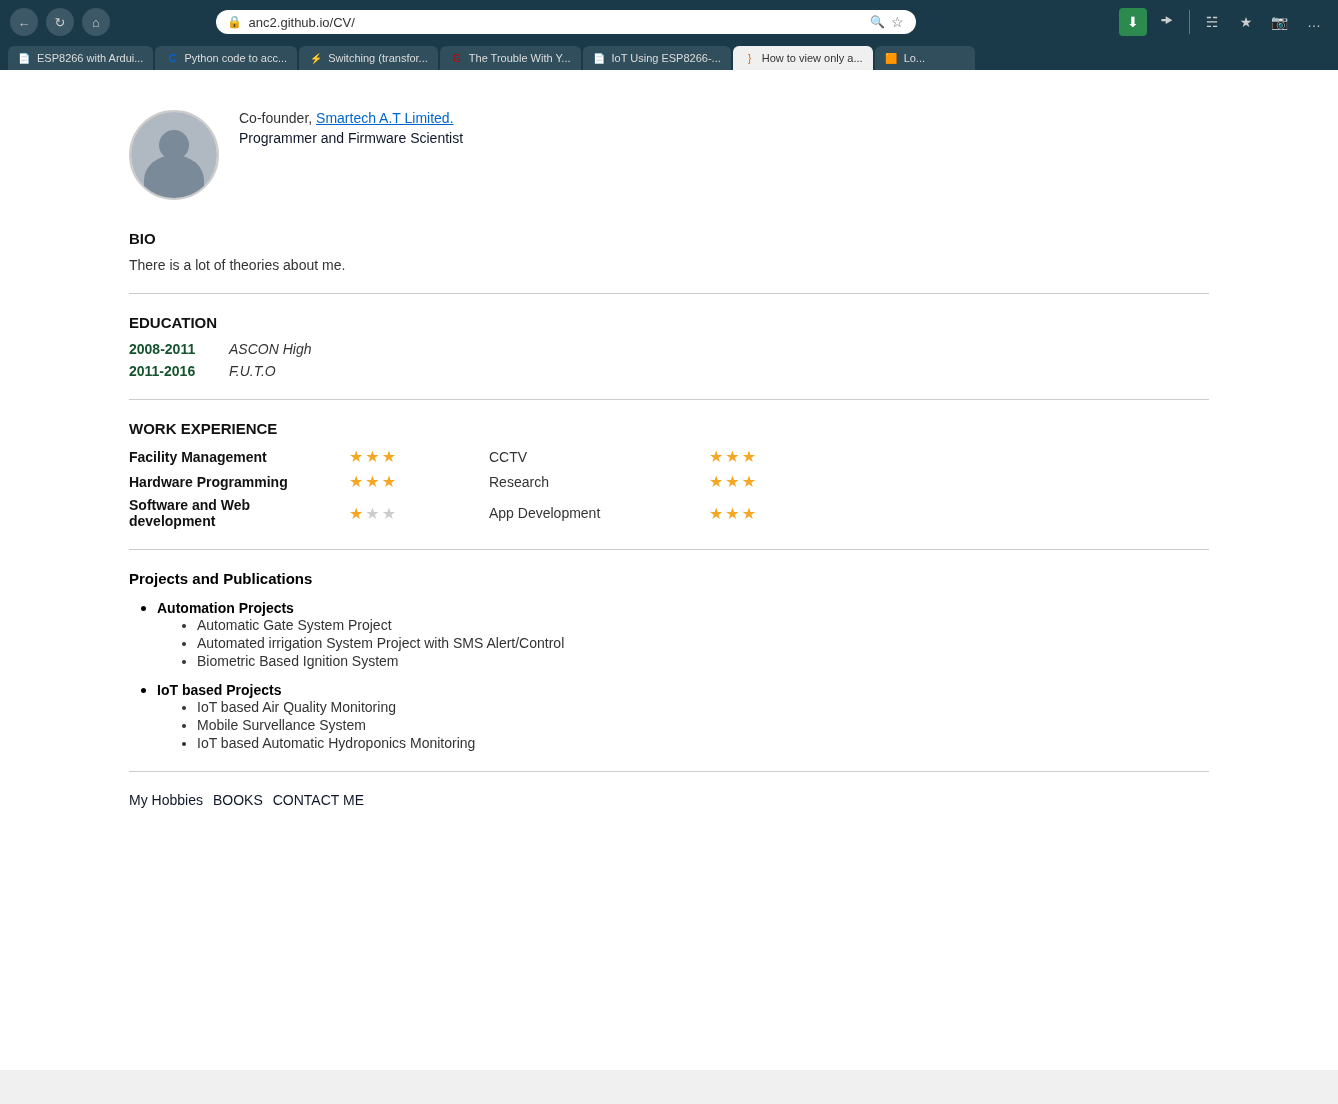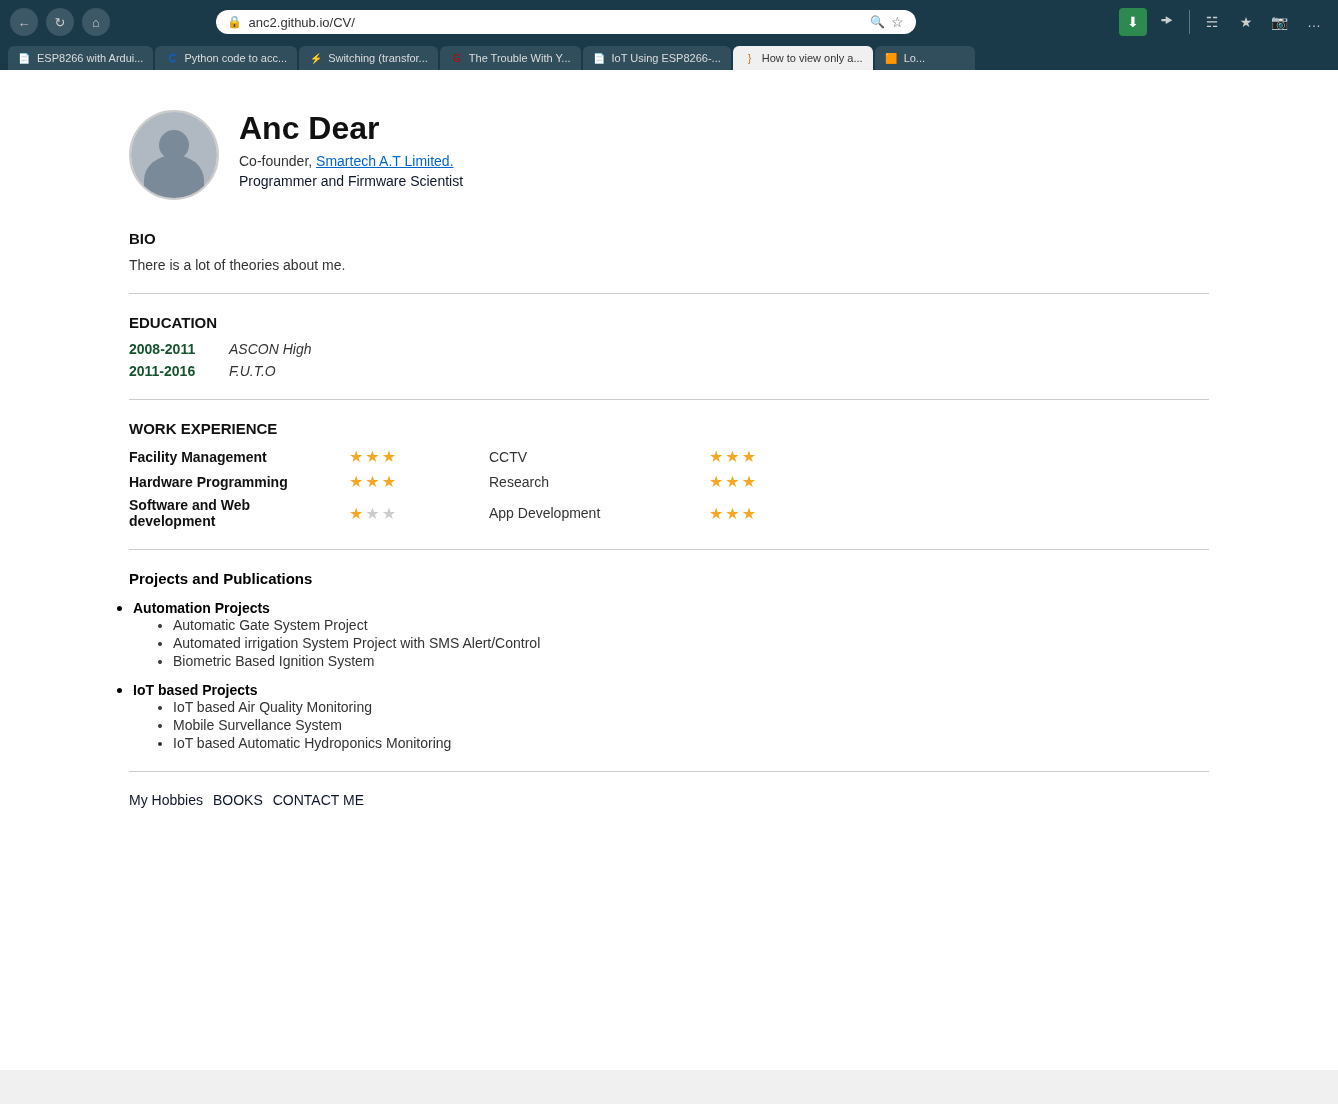--- a/index.html
+++ b/index.html
@@ -259,21 +259,21 @@
       font-weight: bold;
       margin-bottom: 12px;
     }
     .project-category {
       font-weight: bold;
       font-size: 14px;
       margin-bottom: 6px;
     }
     .bullet-list {
       list-style: disc;
-      margin-left: 4px;
+      margin-left: 28px;
     }
     .sub-bullet-list {
       list-style: disc;
       margin-left: 40px;
     }
     .sub-bullet-list li {
       font-size: 14px;
       color: #333;
       margin-bottom: 2px;
     }
@@ -350,21 +350,20 @@
 </div>
 
 <div style="background:white; min-height: 1000px;">
   <div class="page-content">
 
     <div class="profile-header">
       <div class="avatar-circle">
         <div class="avatar-person"></div>
       </div>
       <div class="profile-info">
-        <div class="profile-name">Anc Dear</div>
         <div class="profile-subtitle">
           <span>Co-founder, </span><a class="profile-link" href="#">Smartech A.T Limited.</a>
         </div>
         <div class="profile-role">Programmer and Firmware Scientist</div>
       </div>
     </div>
 
     <div class="section">
       <div class="section-title">BIO</div>
       <div class="section-text">There is a lot of theories about me.</div>

